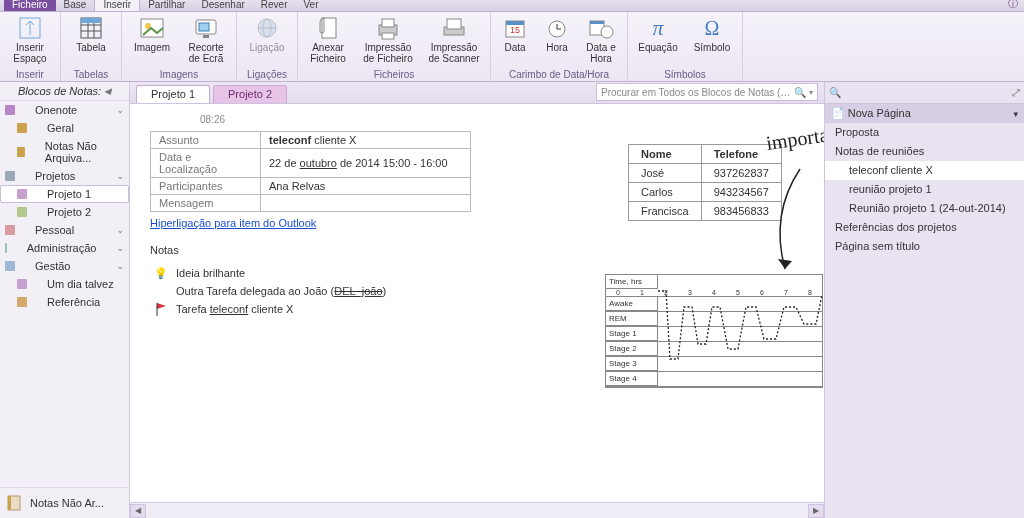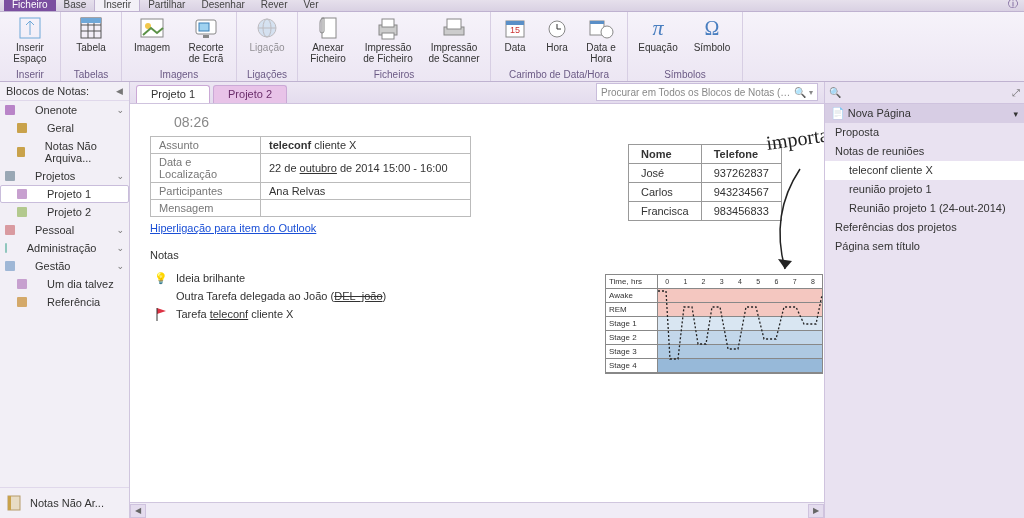--- a/index.html
+++ b/index.html
@@ -15,48 +15,48 @@
 .rgroup { border-right: 1px solid #d7cee3; padding: 2px 6px 0 6px; display: flex; flex-direction: column; }
 .rgroup .icons { display: flex; gap: 6px; flex: 1; }
 .ritem { display: flex; flex-direction: column; align-items: center; justify-content: flex-start; width: 48px; cursor: pointer; }
 .ritem .ico { width: 28px; height: 28px; display:flex; align-items:center; justify-content:center; }
 .ritem .lbl { font-size: 10px; text-align: center; line-height: 1.05; color: #333; margin-top:1px;}
 .rgroup .title { font-size: 10px; color: #6b5a85; text-align: center; padding-bottom: 1px; }
 
 
 .layout { display: flex; height: calc(518px - 82px); }
 .leftpane { width: 130px; background: #f2eff6; border-right: 1px solid #d0c6de; display:flex; flex-direction:column;}
-.leftpane .hdr { padding: 3px 6px; font-size: 11px; color: #333; display:flex; align-items:center; justify-content:space-between; border-bottom:1px solid #e0d8eb;}
+.leftpane .hdr { padding: 3px 18px; font-size: 11px; color: #333; display:flex; align-items:center; justify-content:space-between; border-bottom:1px solid #e0d8eb;font-style:italic;}
 .nbitem { padding: 2px 4px 2px 16px; font-size: 11px; display:flex; align-items:center; gap:20px; cursor:pointer; border:1px solid transparent;}
 .nbitem.sel { background: #fff; border:1px solid #c9bddb; border-radius:2px;}
 .nbitem .sq { width:10px; height:10px; border-radius:1px; display:inline-block;}
 .nbitem.section { padding-left: 4px; font-weight:normal;}
 .expand { font-size:9px; color:#777; margin-left:auto;}
 .leftfoot { margin-top:auto; padding:6px; display:flex; align-items:center; gap:6px; border-top:1px solid #e0d8eb;}
 
 .center { flex: 1; display:flex; flex-direction:column; position:relative;}
 .pagetabs { height: 22px; background:linear-gradient(#ede7f3,#e4dcee); display:flex; align-items:flex-end; padding-left:6px; border-bottom:1px solid #cfc3de;}
 .ptab { padding:2px 14px 3px 14px; font-size:11px; border:1px solid #cba9d6; border-bottom:none; border-radius:3px 3px 0 0; margin-right:3px; cursor:pointer; background:#f3dff3; color:#6b2e6b;}
 .ptab.active { background:#fff; color:#333;}
 .searchbox { position:absolute; right:6px; top:1px; width:222px; height:18px; border:1px solid #c9bddb; background:#fff; font-size:10px; color:#888; padding:2px 4px; display:flex; align-items:center;}
 .page { flex:1; background:#fff; overflow:auto; padding:10px 20px; position:relative;}
-.timestamp { font-size:14px; color:#888; margin-left:24px;}
+.timestamp { font-size:10px; color:#888; margin-left:50px;}
 .meta-tbl { border-collapse:collapse; margin:6px 0 4px 0;}
 .meta-tbl td { border:1px solid #bbb; padding:2px 8px; font-size:11px;}
 .meta-tbl td.k { color:#777; width:110px;}
 .outlook-link { color:#1a4fd6; text-decoration:underline; font-size:11px; cursor:pointer; padding:1px 0; display:inline-block;}
 .notes-h { font-weight:normal; font-size:11px; margin:14px 0 10px 0;}
 .note-row { display:flex; align-items:center; gap:8px; font-size:11px; margin:4px 0 4px 4px;}
 .note-row .tag { width:14px; height:14px; display:flex; align-items:center; justify-content:center;}
 .phones { position:absolute; left:498px; top:40px; border-collapse:collapse;}
 .phones th, .phones td { border:1px solid #999; padding:3px 12px; font-size:11px; text-align:left;}
 .ink-note { position:absolute; left:636px; top:22px; font-family:"Segoe Script","Brush Script MT",cursive; font-size:20px; color:#222; transform:rotate(-8deg);}
 .ink-arrow { position:absolute; left:630px; top:60px; }
 .sleepimg { position:absolute; left:475px; top:170px; width:218px; border:1px solid #888;}
-.sleepimg .row { display:flex;}
+.sleepimg .row { display:flex;flex-direction:column;}
 .sleepimg .lab { width:52px; border-right:1px solid #888; border-bottom:1px solid #888; font-size:8px; padding:2px 3px; background:#fff;}
 .sleepimg .bar { flex:1; height:14px; border-bottom:1px solid #888;}
 .sleepimg .hdrrow .bar { background:#fff; font-size:7px; display:flex; justify-content:space-around; align-items:center;}
 .scrollbar-h { height:16px; background:#f0ecf6; border-top:1px solid #d0c6de; display:flex; align-items:center;}
 .sb-btn { width:16px; height:14px; background:#e4dcee; border:1px solid #cfc3de; display:flex; align-items:center; justify-content:center; font-size:8px; color:#666;}
 .sb-track { flex:1; height:14px; background:#f0ecf6;}
 
 .rightpane { width:200px; background:#e9e2f1; border-left:1px solid #cfc3de; display:flex; flex-direction:column;}
 .rightpane .tools { height:22px; border-bottom:1px solid #cfc3de; display:flex; align-items:center; padding:0 4px; gap:4px; font-size:10px; color:#666;}
 .rightpane .newpage { background:#d7cde4; padding:3px 6px; font-size:11px; display:flex; align-items:center; justify-content:space-between; cursor:pointer;}

